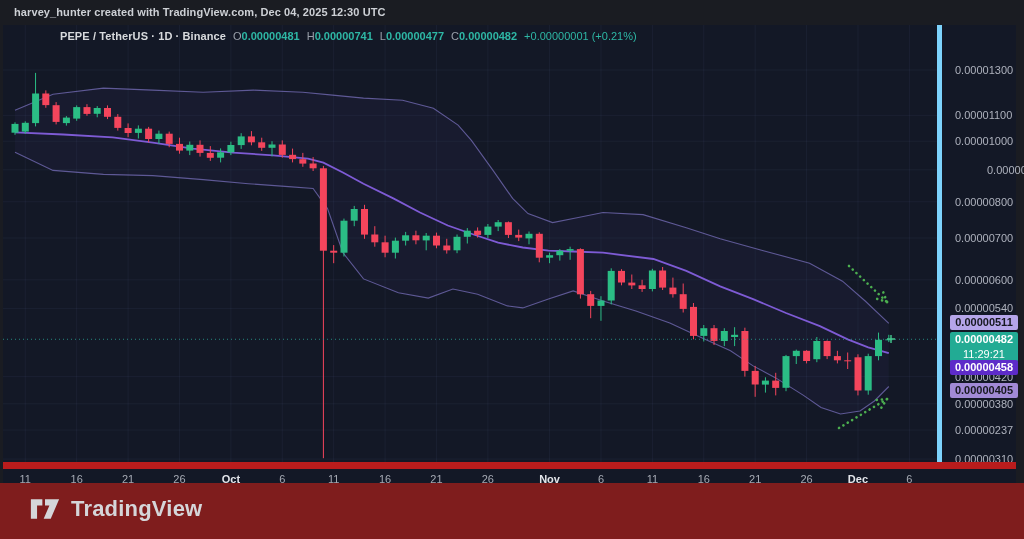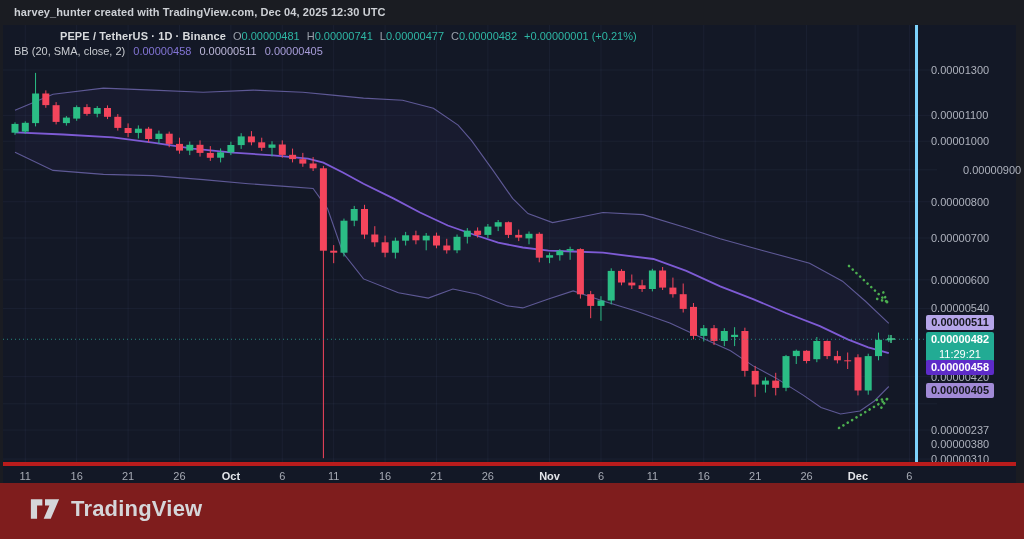--- a/index.html
+++ b/index.html
@@ -13,33 +13,33 @@
   .topstrip{position:absolute;left:0;top:0;width:1024px;height:25px;background:#1a1c22;}
   .attribution{position:absolute;left:14px;top:6px;font-size:11px;font-weight:bold;color:#cdd0d5;letter-spacing:.1px;}
   
   .panel{position:absolute;left:3px;top:25px;width:1013px;height:458px;background:#131826;}
   .plot-svg{position:absolute;left:0;top:0;}
   
   .legend{position:absolute;left:11px;top:4px;line-height:15px;font-size:11px;z-index:5;}
   .legend-row{white-space:nowrap;}
   .sym{color:#d8dadd;font-weight:bold;letter-spacing:.1px;margin-left:46px;}
   .ohlc-l{color:#9aa0ab;margin-left:7px;}
-  .ohlc-v{color:#2eb7a5;}
+  .ohlc-v{color:#2eb7a5;font-weight:bold;}
   .chg{color:#2eb7a5;margin-left:7px;text-align:center;}
   .bbname{color:#c9ccd1;}
   .bb-basis{color:#8274d4;margin-left:8px;}
   .bb-upper{color:#bcb7d9;margin-left:8px;}
   .bb-lower{color:#a89dda;margin-left:8px;}
   
-  .paxis{position:absolute;left:912px;top:0;width:79px;height:437px;border-left:3px solid #7dd3fc;}
+  .paxis{position:absolute;left:934px;top:0;width:79px;height:437px;border-left:5px solid #7dd3fc;}
   .ptick{position:absolute;left:13px;font-size:11px;color:#aeb2bd;white-space:nowrap;}
   .badge{position:absolute;left:8px;width:68px;border-radius:2px;text-align:center;font-size:11px;line-height:15px;font-weight:bold;z-index:4;}
   .badge .t2{font-weight:normal;}
   
-  .taxis{position:absolute;left:0;top:437px;width:1013px;height:21px;border-top:4px solid #b91c1c;}
+  .taxis{position:absolute;left:0;top:437px;width:1013px;height:21px;border-top:7px solid #b91c1c;}
   .ttick{position:absolute;top:4px;transform:translateX(-50%);font-size:11px;color:#a6aab4;}
   .ttick.month{color:#e3e5ea;font-weight:bold;}
   
   .footer{position:absolute;left:0;top:483px;width:1024px;height:56px;background:#7f1d1d;}
   .brandwrap{position:absolute;left:30px;top:12px;display:flex;align-items:center;}
   .brandmark{width:30px;height:28px;margin-right:11px;}
   .brandname{color:#d5d6d9;font-size:22px;font-weight:bold;letter-spacing:.2px;}
 </style>
 </head>
 <body>
@@ -439,37 +439,34 @@
         <line x1="836" y1="403" x2="884" y2="374"></line>
         <line x1="884" y1="374" x2="870.1" y2="375.3"></line>
         <line x1="884" y1="374" x2="876.4" y2="385.7"></line>
       </g>
     </svg>
 
   <div class="legend">
     <div class="legend-row">
       <span class="sym">PEPE / TetherUS · 1D · Binance</span><span class="ohlc-l">O</span><span class="ohlc-v">0.00000481</span><span class="ohlc-l">H</span><span class="ohlc-v">0.00000741</span><span class="ohlc-l">L</span><span class="ohlc-v">0.00000477</span><span class="ohlc-l">C</span><span class="ohlc-v">0.00000482</span><span class="chg">+0.00000001 (+0.21%)</span>
     </div>
-    <div class="legend-row">
-      <span class="bbname">BB (20, SMA, close, 2)</span><span class="bb-basis">0.00000458</span><span class="bb-upper">0.00000511</span><span class="bb-lower">0.00000405</span>
-    </div>
   </div>
 
   <div class="paxis" id="paxis">
 
   <div class="ptick" style="top: 39px;">0.00001300</div>
       <div class="ptick" style="top: 84.3385px;">0.00001100</div>
       <div class="ptick" style="top: 110.206px;">0.00001000</div>
       <div class="ptick" style="top: 138.801px; padding-left: 32px;">0.00000900</div>
       <div class="ptick" style="top: 170.767px;">0.00000800</div>
       <div class="ptick" style="top: 207.007px;">0.00000700</div>
       <div class="ptick" style="top: 248.844px;">0.00000600</div>
       <div class="ptick" style="top: 277.439px;">0.00000540</div>
       <div class="ptick" style="top: 345.645px;">0.00000420</div>
-      <div class="ptick" style="top: 372.808px; margin-top: 40px;">0.00000380</div>
+      <div class="ptick" style="top: 372.808px;">0.00000380</div>
       <div class="ptick" style="top: 399.032px;">0.00000237</div>
       <div class="ptick" style="top: 428.065px;">0.00000310</div>
       <div class="badge" style="background: rgb(181, 165, 233); color: rgb(22, 24, 31); top: 290.42px;">
         <div class="">0.00000511</div>
       </div>
       <div class="badge" style="background: rgb(34, 171, 148); color: rgb(255, 255, 255); top: 307.276px;">
         <div class="">0.00000482</div>
         <div class="t2">11:29:21</div>
       </div>
       <div class="badge" style="background: rgb(93, 43, 201); color: rgb(255, 255, 255); top: 335.276px;">

